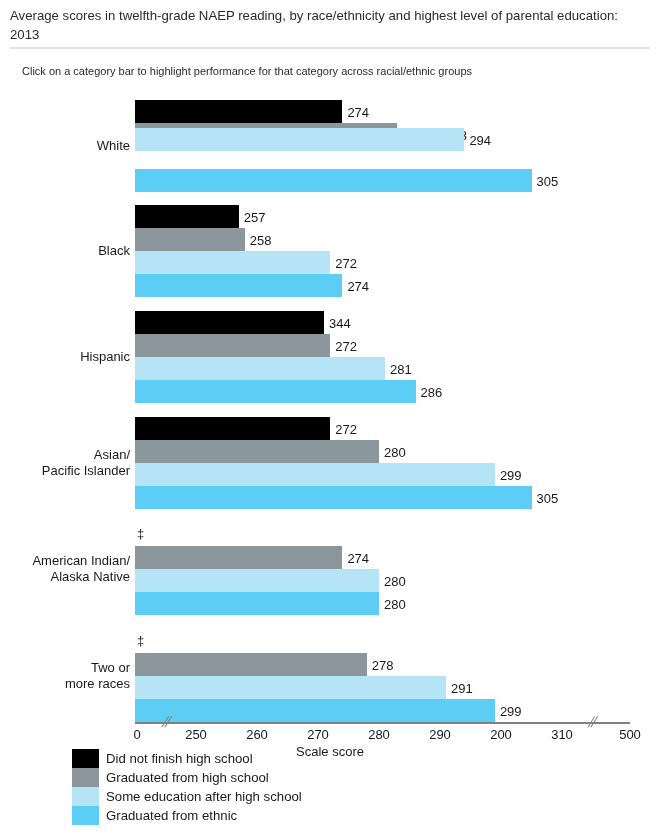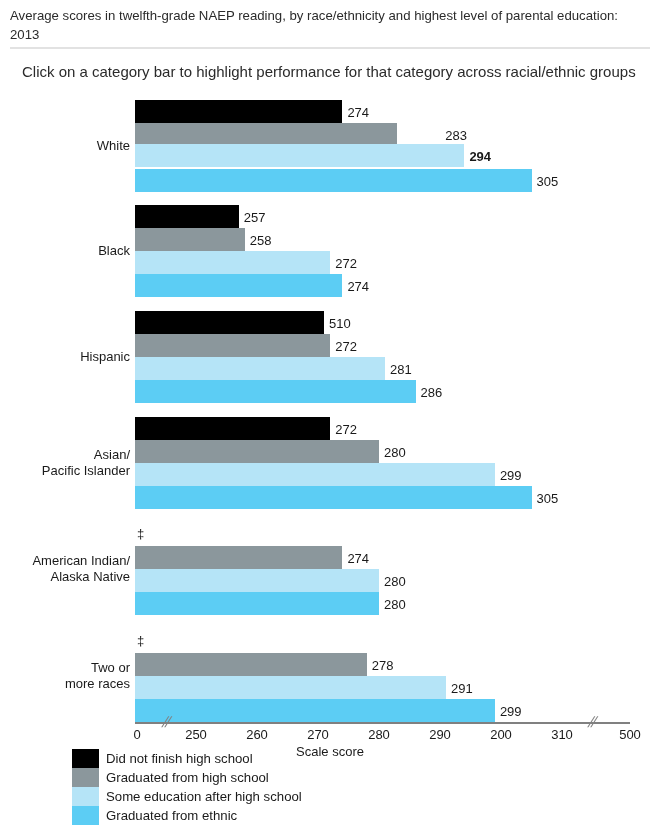--- a/index.html
+++ b/index.html
@@ -37,21 +37,21 @@
     top: 47px;
     width: 640px;
     height: 2px;
     background: #e2e2e2;
   }
   .instruction {
     position: absolute;
     left: 22px;
     top: 62px;
     width: 632px;
-    font-size: 15px;
+    font-size: 11px;
     line-height: 19px;
     color: #2b2b2b;
   }
 
   
   .plot {
     position: absolute;
     left: 0;
     top: 0;
     width: 660px;
@@ -182,21 +182,21 @@
       <div class="group" style="top: 100px; height: 92px;">
         <div class="group-label" style="top: 38px;">White</div>
         <div class="bar-row" style="top: 0px; width: 525px;">
           <div class="bar" title="Did not finish high school" style="width: 207.4px; background: rgb(0, 0, 0);"></div>
           <div class="bar-value" style="left: 207.4px;">274</div>
         </div>
         <div class="bar-row" style="top: 23px; width: 525px;">
           <div class="bar" title="Graduated from high school" style="width: 262.3px; background: rgb(139, 151, 156);"></div>
           <div class="bar-value" style="left: 262.3px; padding-left: 48px;">283</div>
         </div>
-        <div class="bar-row" style="top: 44px; width: 503px; font-weight: bold;">
+        <div class="bar-row" style="top: 28px; width: 503px;">
           <div class="bar" title="Some education after high school" style="width: 329.4px; background: rgb(181, 228, 247);"></div>
           <div class="bar-value" style="left: 329.4px;">294</div>
         </div>
         <div class="bar-row" style="top: 69px; width: 525px;">
           <div class="bar" title="Graduated from college" style="width: 396.5px; background: rgb(92, 205, 244);"></div>
           <div class="bar-value" style="left: 396.5px;">305</div>
         </div>
       </div>
       <div class="group" style="top: 205px; height: 92px;">
         <div class="group-label" style="top: 38px;">Black</div>
@@ -214,21 +214,21 @@
         </div>
         <div class="bar-row" style="top: 69px; width: 525px;">
           <div class="bar" title="Graduated from college" style="width: 207.4px; background: rgb(92, 205, 244);"></div>
           <div class="bar-value" style="left: 207.4px;">274</div>
         </div>
       </div>
       <div class="group" style="top: 311px; height: 92px;">
         <div class="group-label" style="top: 38px;">Hispanic</div>
         <div class="bar-row" style="top: 0px; width: 525px;">
           <div class="bar" title="Did not finish high school" style="width: 189.1px; background: rgb(0, 0, 0);"></div>
-          <div class="bar-value" style="left: 189.1px;">510</div>
+          <div class="bar-value" style="left: 189.1px;">344</div>
         </div>
         <div class="bar-row" style="top: 23px; width: 525px;">
           <div class="bar" title="Graduated from high school" style="width: 195.2px; background: rgb(139, 151, 156);"></div>
           <div class="bar-value" style="left: 195.2px;">272</div>
         </div>
         <div class="bar-row" style="top: 46px; width: 525px;">
           <div class="bar" title="Some education after high school" style="width: 250.1px; background: rgb(181, 228, 247);"></div>
           <div class="bar-value" style="left: 250.1px;">281</div>
         </div>
         <div class="bar-row" style="top: 69px; width: 525px;">

